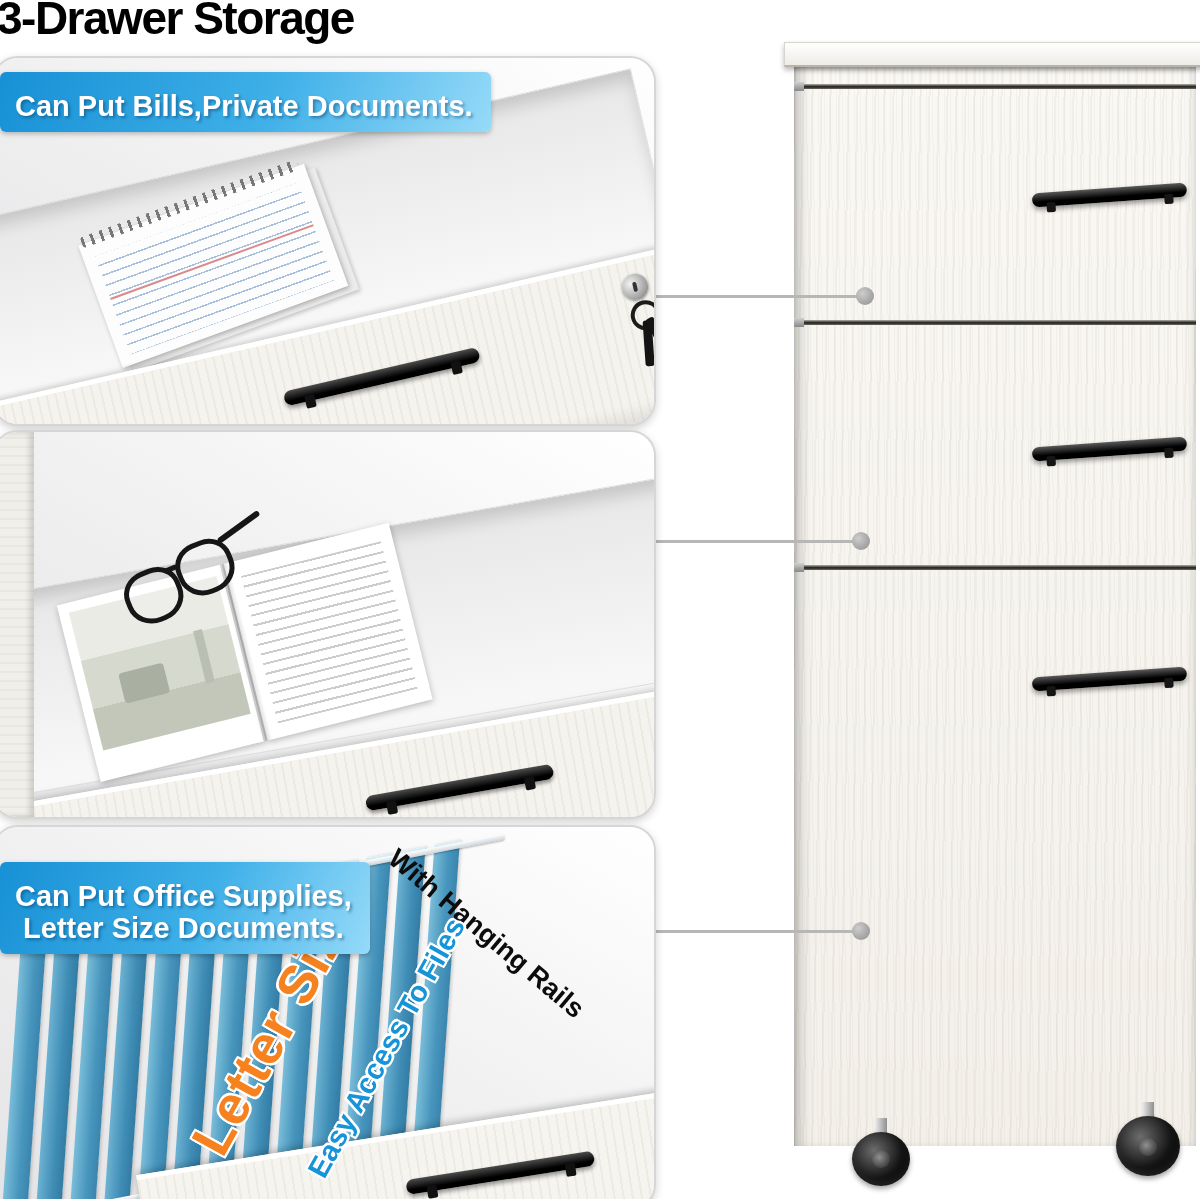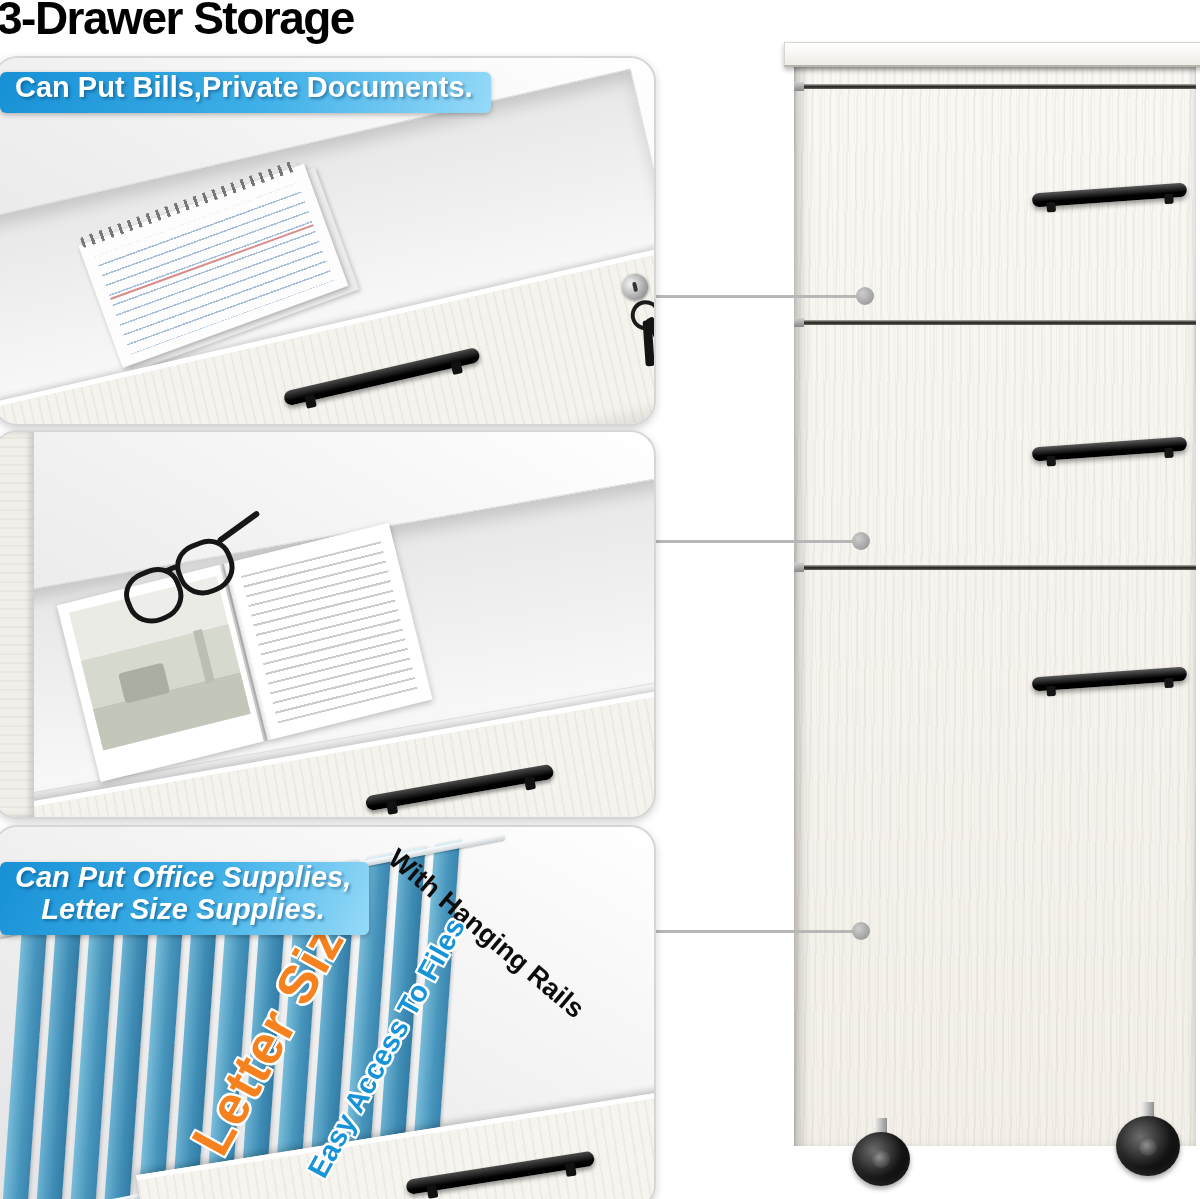--- a/index.html
+++ b/index.html
@@ -13,26 +13,26 @@
   .panel{position:absolute;left:-8px;width:660px;background:#f5f5f6;border:2px solid #d6d6d6;
          border-radius:26px;overflow:hidden;box-shadow:0 3px 8px rgba(0,0,0,.18);z-index:4;}
   #panel1{top:56px;height:366px;}
   #panel2{top:430px;height:385px;}
   #panel3{top:825px;height:381px;}
   .scene{position:absolute;inset:0;background:linear-gradient(210deg,#ffffff 0%,#efeff0 55%,#e4e4e6 100%);}
 
   
   .banner{position:absolute;z-index:30;background:linear-gradient(115deg,#1790d5 0%,#3fb0e8 55%,#96daf8 100%);
           color:#fff;font-weight:bold;font-size:29px;line-height:1.1;text-align:center;
-          padding:0 18px 9px 15px;border-radius:6px;text-shadow:2px 2px 3px rgba(0,55,100,.45);
+          padding:19px 18px 9px 15px;border-radius:6px;text-shadow:2px 2px 3px rgba(0,55,100,.45);
           box-shadow:0 2px 5px rgba(0,0,0,.25);}
   .banner span{display:block;}
   #banner1{left:0;top:72px;}
   #banner2{left:0;top:462px;}
-  #banner3{left:0;top:862px;font-style:italic;}
+  #banner3{left:0;top:862px;}
 
   
   .dgroup{position:absolute;}
   .interior{position:absolute;background:linear-gradient(180deg,#e7e7e7,#f8f8f8);
             box-shadow:inset 0 10px 16px rgba(0,0,0,.14);border:1px solid #dedede;}
   .front{position:absolute;background:#f5f3ee;
          background-image:repeating-linear-gradient(90deg,rgba(150,140,120,.09) 0 2px,transparent 2px 9px);
          border-top:5px solid #ffffff;box-shadow:0 -2px 6px rgba(0,0,0,.18), inset 0 -10px 14px rgba(0,0,0,.08);}
   .handle{position:absolute;height:15px;border-radius:10px;
           background:linear-gradient(180deg,#4d4d4d,#000 70%);box-shadow:0 3px 4px rgba(0,0,0,.4);}
@@ -244,21 +244,21 @@
         <div class="handle"></div>
       </div>
     </div>
   </div>
 
   <div class="banner" id="banner1">
     <span>Can Put Bills,Private Documents.</span>
   </div>
   <div class="banner" id="banner3">
     <span>Can Put Office Supplies,</span>
-    <span>Letter Size Supplies.</span>
+    <span>Letter Size Documents.</span>
   </div>
 
   <div class="connector" id="c1"></div>
   <div class="connector" id="c2"></div>
   <div class="connector" id="c3"></div>
   <div class="dot" id="d1"></div>
   <div class="dot" id="d2"></div>
   <div class="dot" id="d3"></div>
 
   <div id="cabinet">

